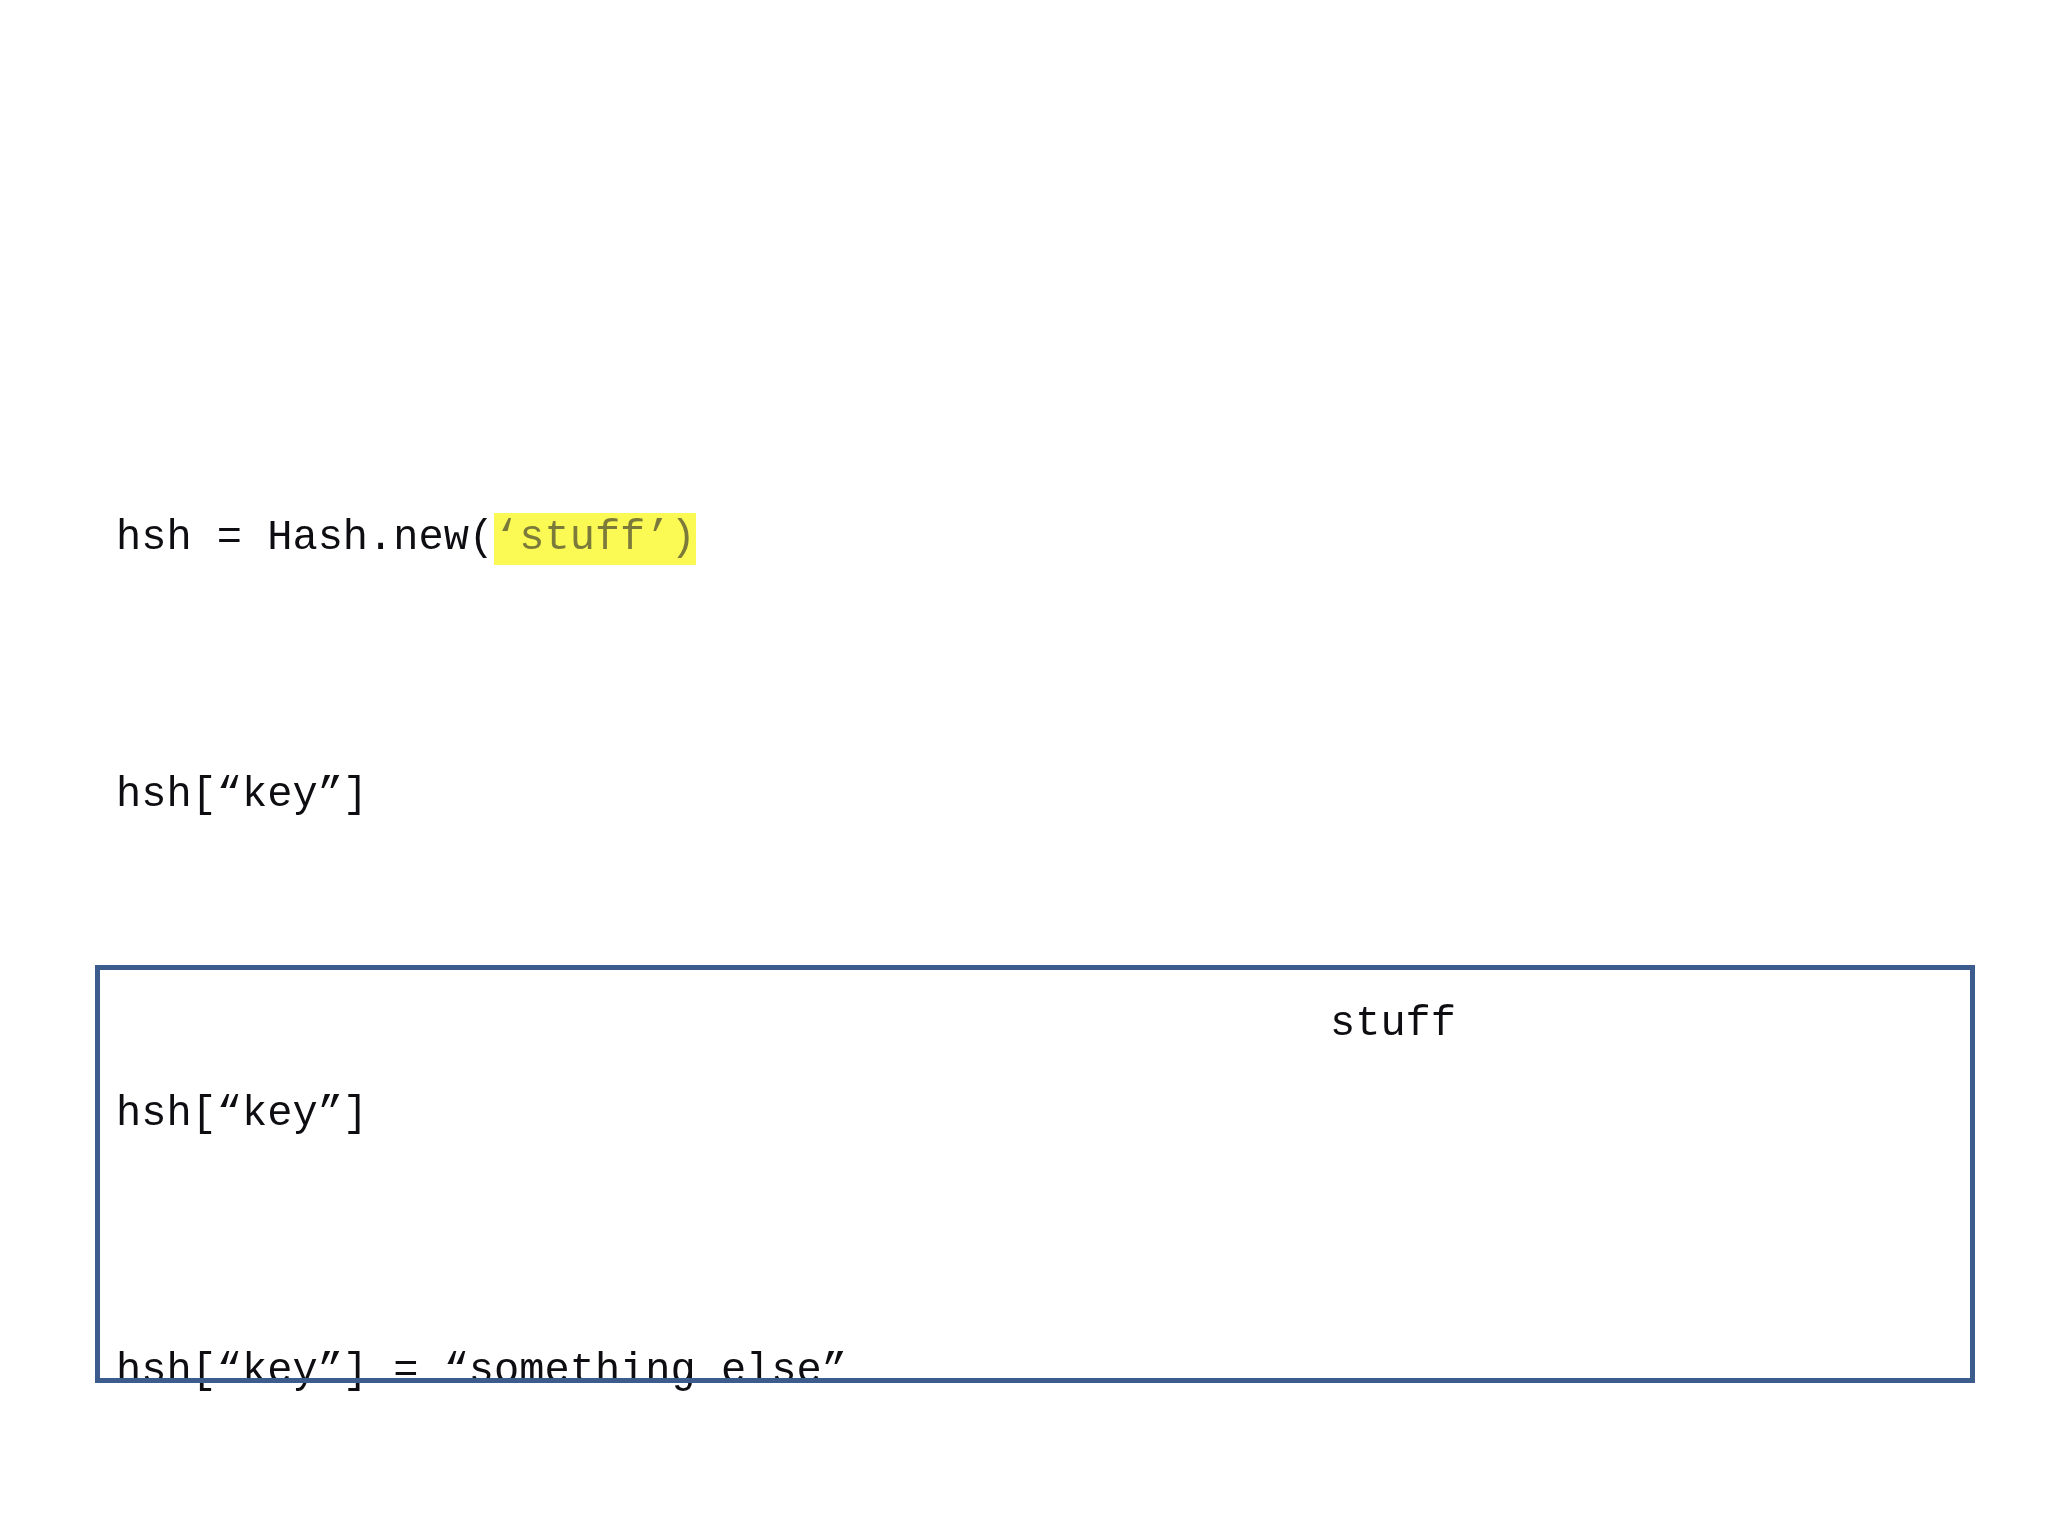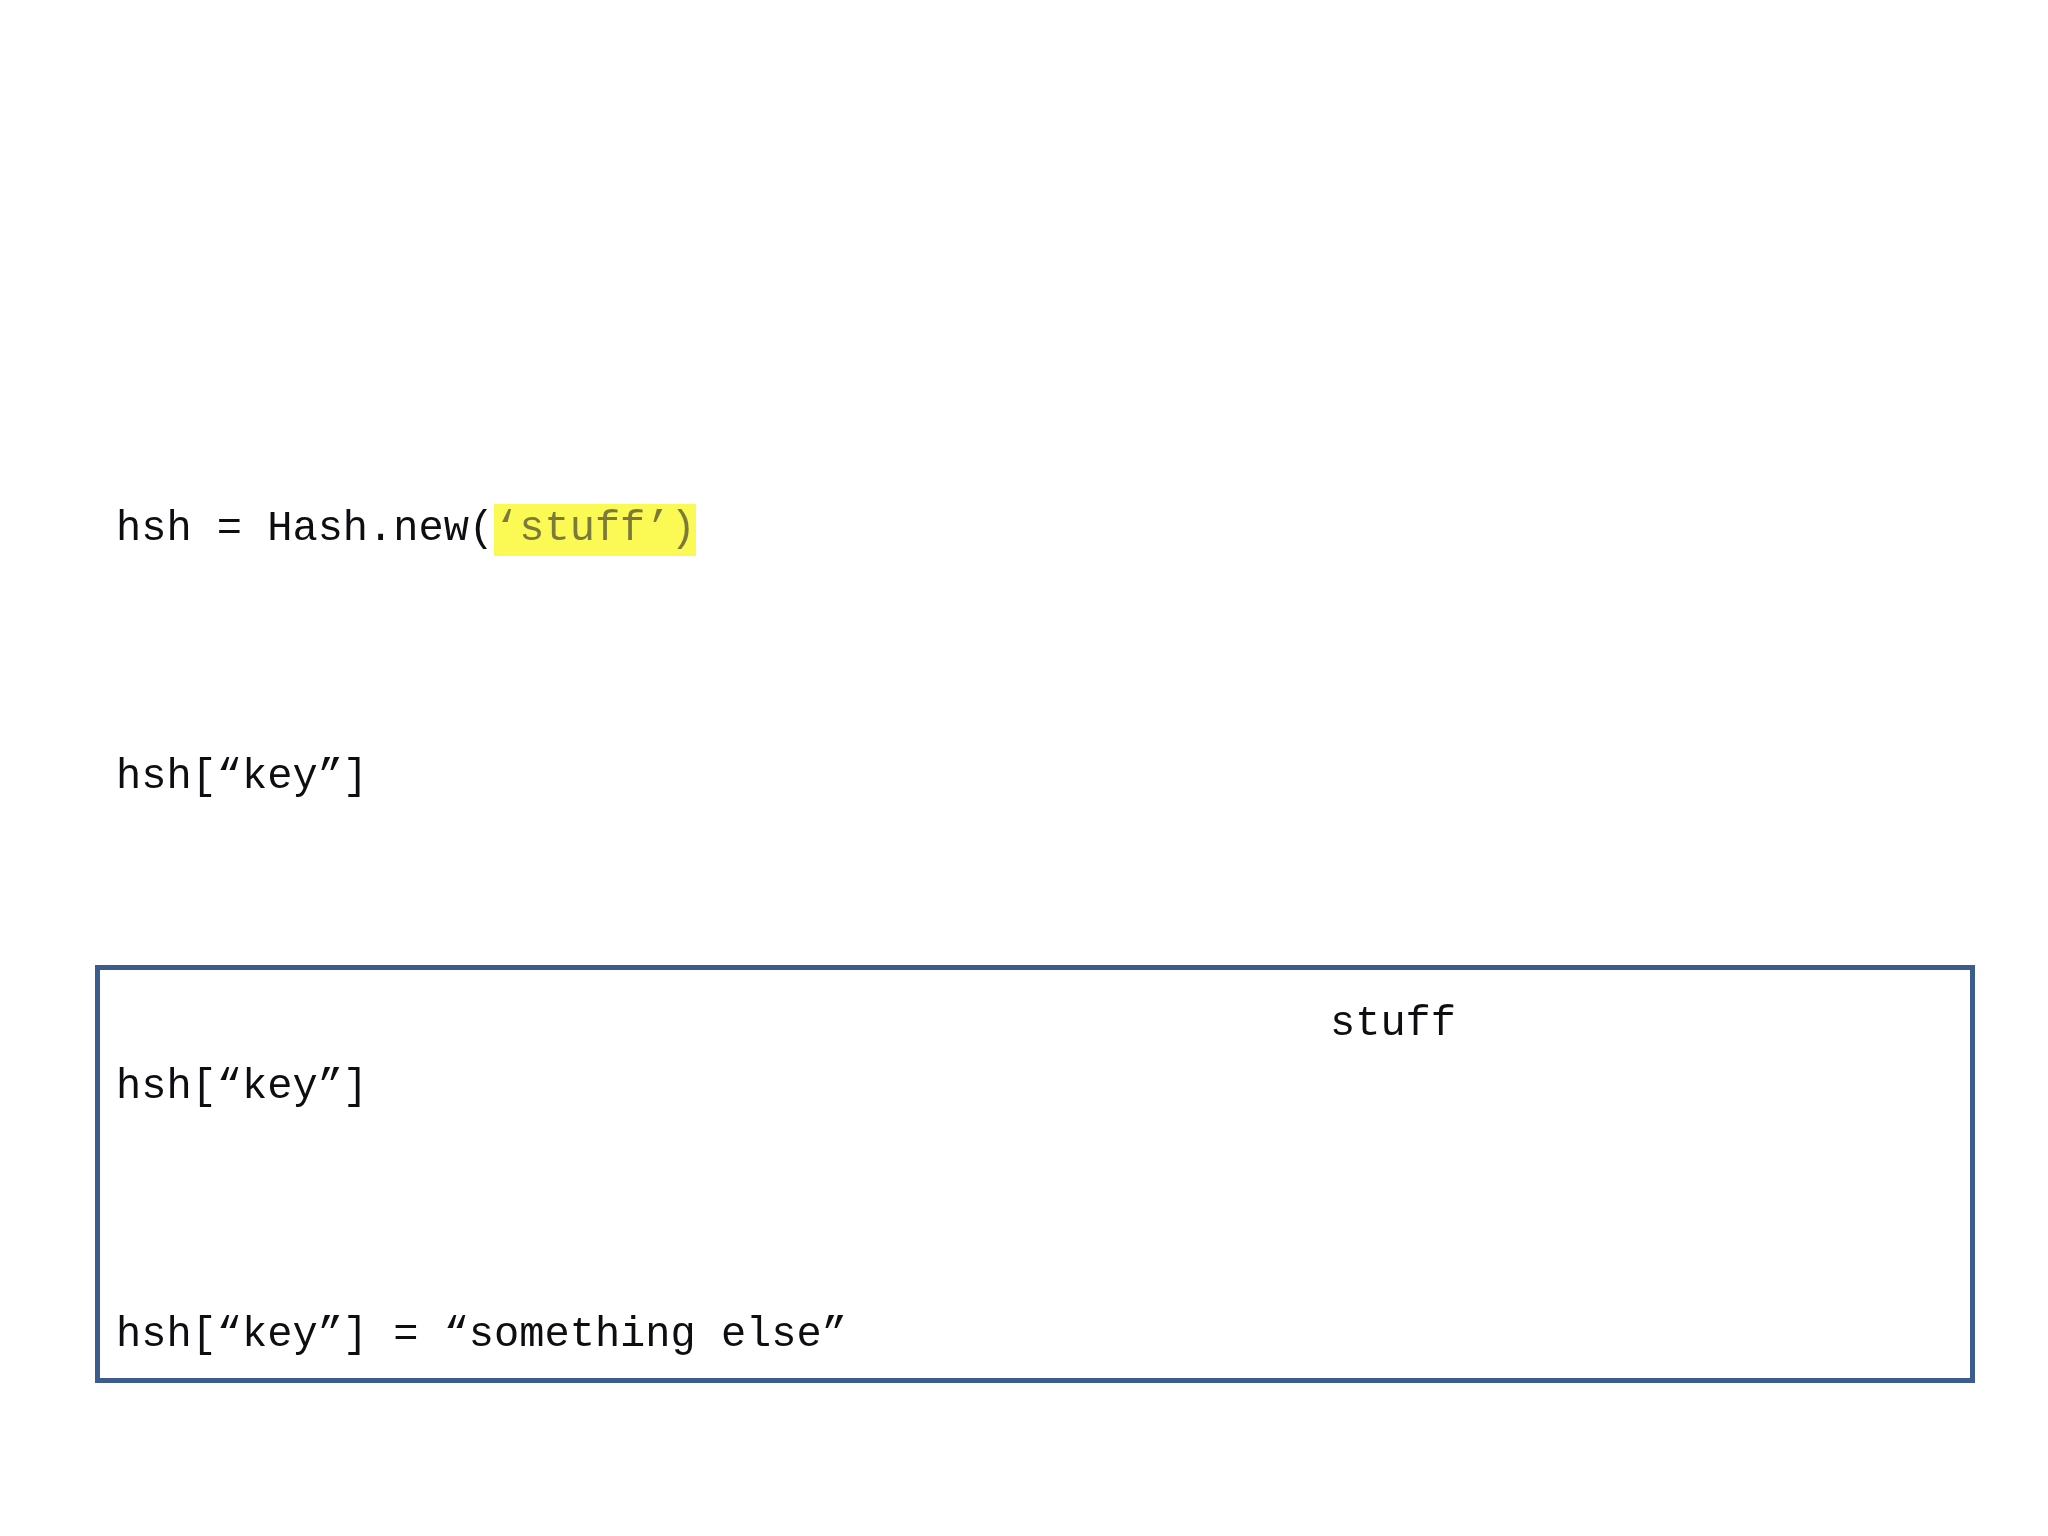--- a/index.html
+++ b/index.html
@@ -45,20 +45,21 @@
     top: 312px;
     font-family: "Liberation Mono", "DejaVu Sans Mono", monospace;
     font-size: 42px;
     line-height: 62px;
     color: #0d0d12;
     white-space: pre;
   }
   .code-line {
     white-space: pre;
     height: 62px;
+    margin-top: 9px;
   }
   .hl {
     background: #fbfa55;
     color: #7c7a3a;
     padding: 1px 0 3px 0;
   }
 
   
   .answer-box {
     position: absolute;

